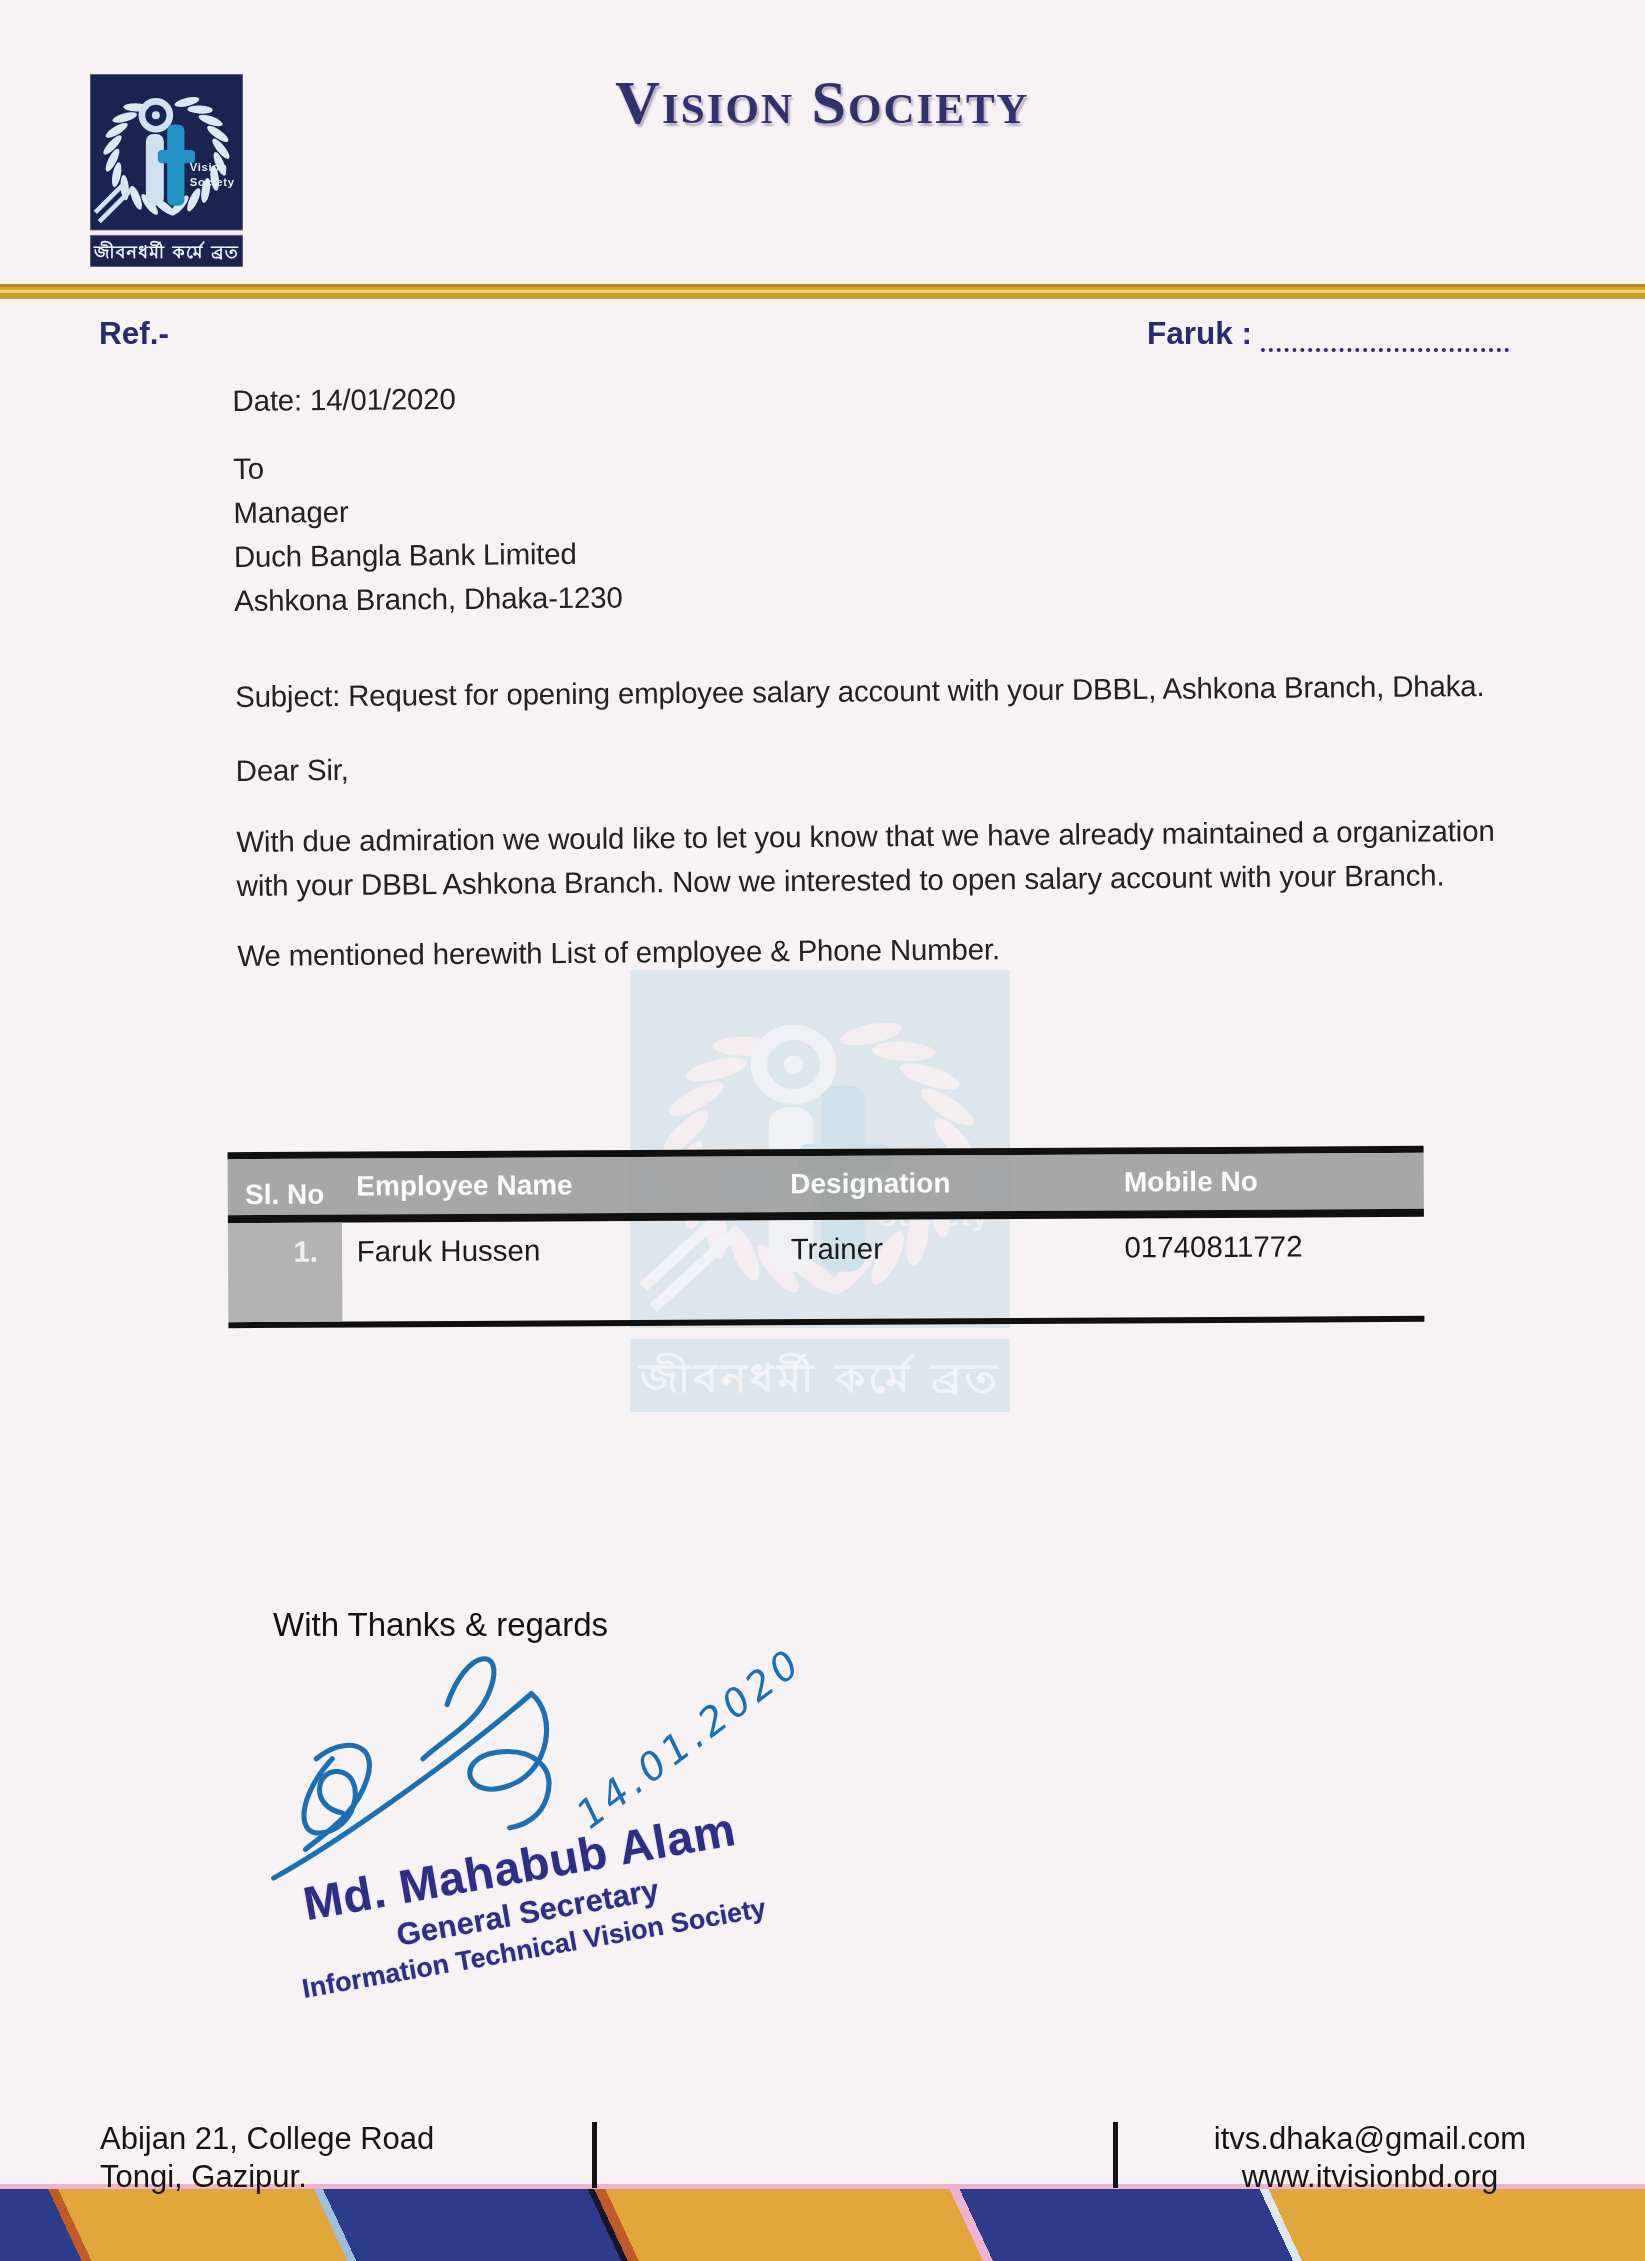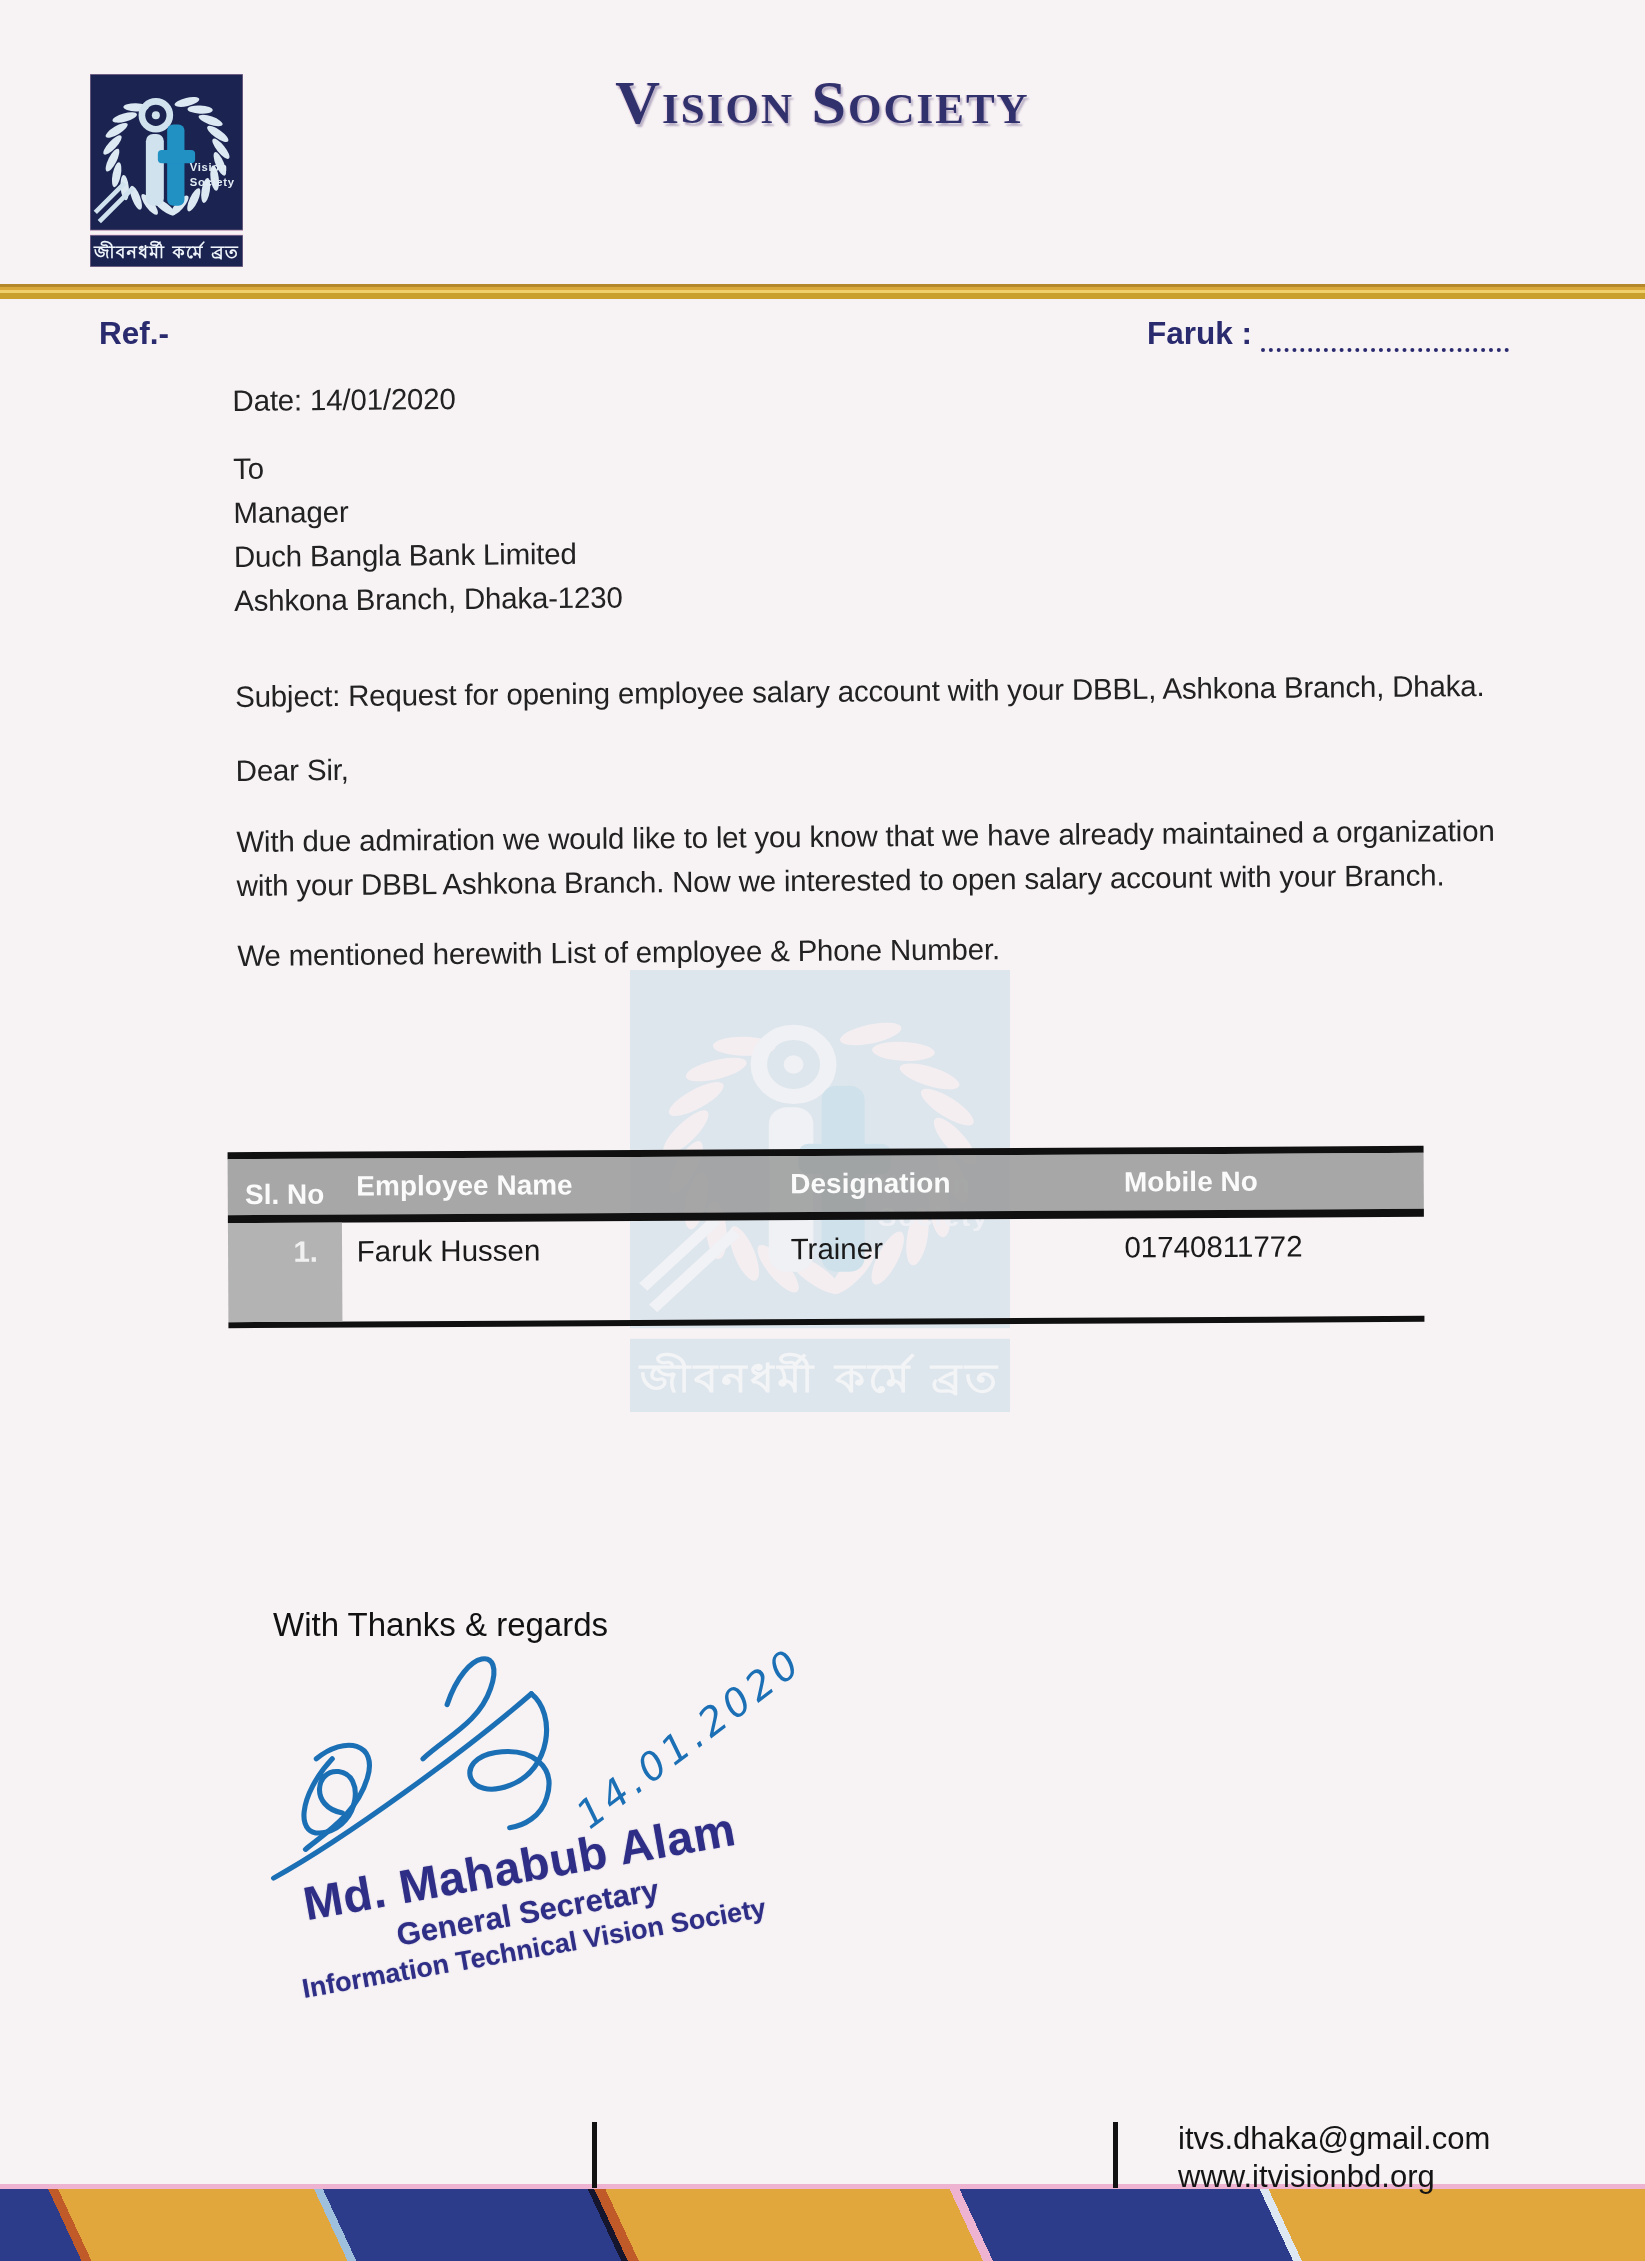--- a/index.html
+++ b/index.html
@@ -99,21 +99,21 @@
   }
   .stamp .s-name{font-size:47px; font-weight:bold; line-height:54px; letter-spacing:0.7px;}
   .stamp .s-title{font-size:31px; font-weight:bold; line-height:39px;}
   .stamp .s-org{font-size:27px; font-weight:bold; line-height:35px;}
 
   
   .f-addr{position:absolute; left:100px; top:2120px; font-size:31px; line-height:38px; color:#141414; z-index:2;}
   .f-bar{position:absolute; top:2122px; width:4.7px; height:66px; background:#121212; z-index:2;}
   .f-bar1{left:592px;} .f-bar2{left:1113px;}
   .f-phones{position:absolute; left:683px; top:2120px; width:295px; text-align:center; font-size:31px; line-height:38px; color:#141414; z-index:2;}
-  .f-web{position:absolute; left:1178px; top:2120px; width:328px; text-align:left; font-size:31px; line-height:38px; color:#141414; z-index:2;}
+  .f-web{position:absolute; left:1206px; top:2120px; width:328px; text-align:center; font-size:31px; line-height:38px; color:#141414; z-index:2;}
   .f-deco{
     position:absolute; left:0; bottom:0; width:1645px; height:72px; z-index:1;
     border-top:5.4px solid var(--footer_pink,#efb3d2);
     background:linear-gradient(65deg,
       var(--footer_navy,#2c3c8a) 0 74px,
       var(--footer_orange,#c05a28) 74px 83px,
       var(--gold,#e1a63c) 83px 315px,
       var(--footer_steel,#9fc0dc) 315px 323px,
       var(--footer_navy,#2c3c8a) 323px 563px,
       #15162e 563px 569px,
@@ -264,20 +264,24 @@
   </svg>
 
   <div class="hand-date">14.01.2020</div>
 
   <div class="stamp">
     <div class="s-name">Md. Mahabub Alam</div>
     <div class="s-title">General Secretary</div>
     <div class="s-org">Information Technical Vision Society</div>
   </div>
 
+  <div class="f-addr">
+    <div>Abijan 21, College Road</div>
+    <div>Tongi, Gazipur.</div>
+  </div>
   <div class="f-bar f-bar1"></div>
   <div class="f-bar f-bar2"></div>
   <div class="f-web">
     <div>itvs.dhaka@gmail.com</div>
     <div>www.itvisionbd.org</div>
   </div>
   <div class="f-deco"></div>
 
 </div>
 

